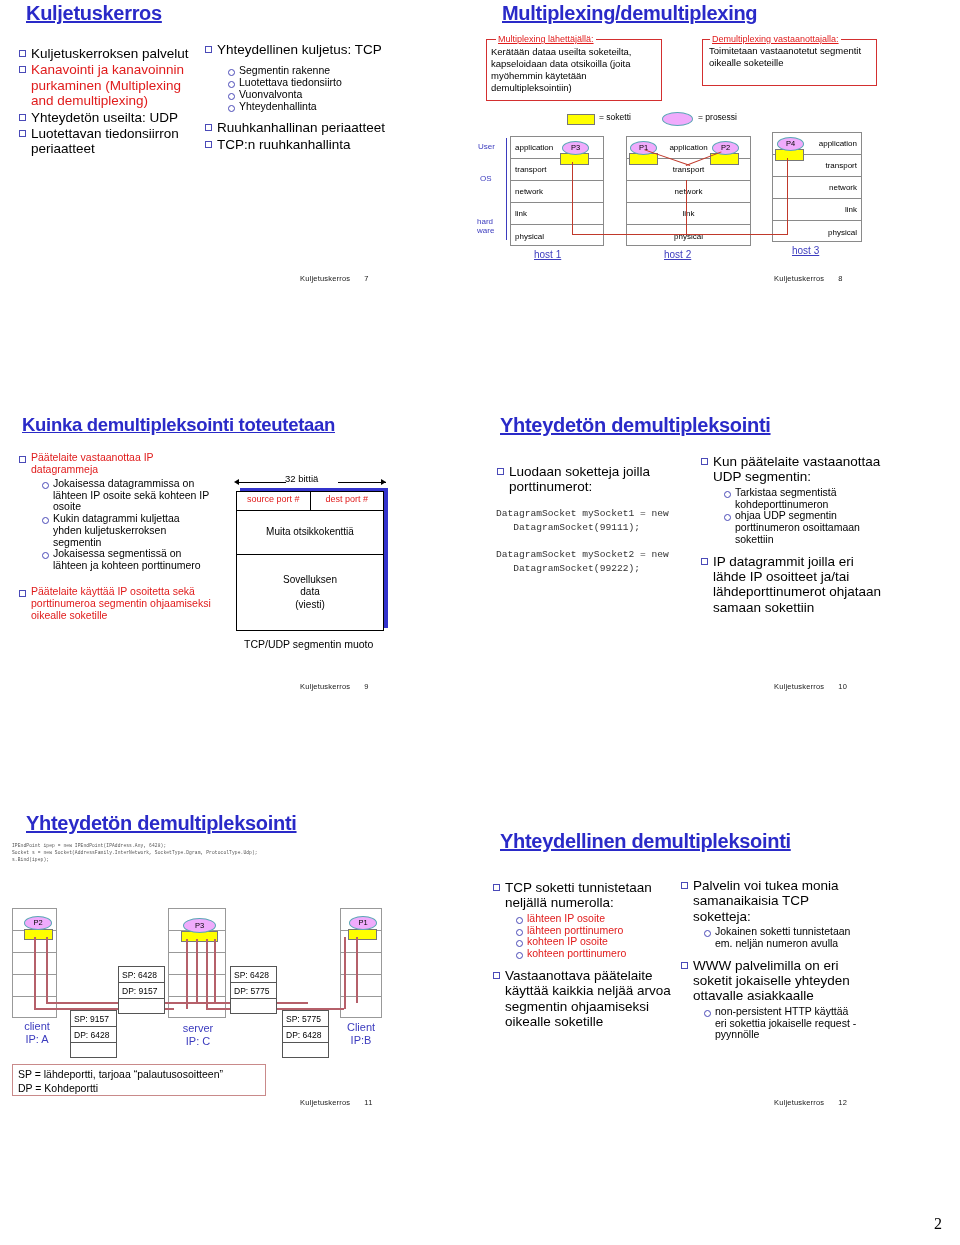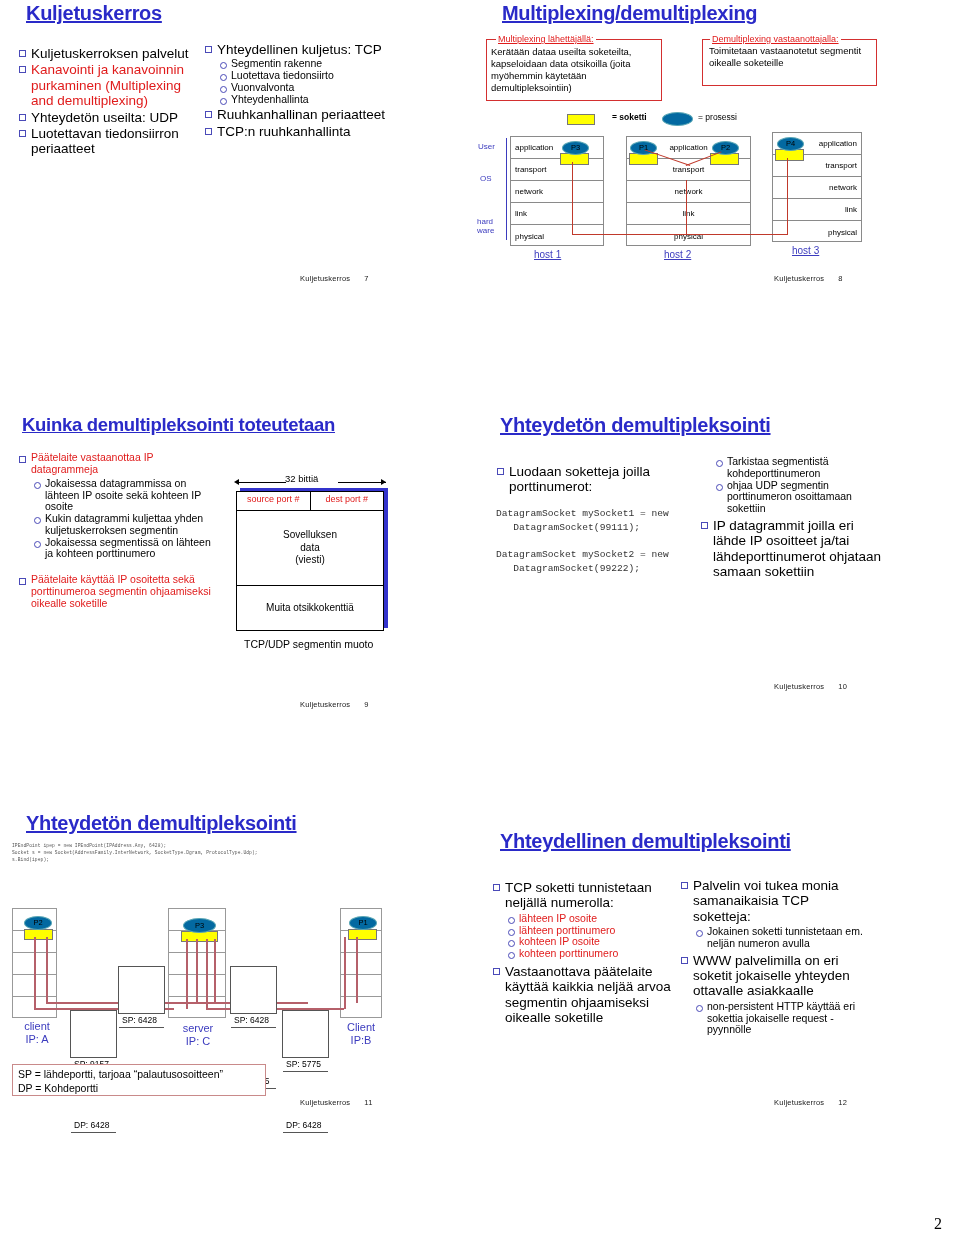--- a/index.html
+++ b/index.html
@@ -16,40 +16,40 @@
          letter-spacing:-0.3px;white-space:nowrap;}
   .title.sm{font-size:18.5px;}
 
   .footer{position:absolute;font-size:7.5px;color:#1a1a1a;letter-spacing:0.2px;}
   .footer .num{margin-left:14px;}
 
   ul.b{list-style:none;margin:0;padding:0;}
   ul.b li{position:relative;padding-left:13px;margin-bottom:1px;line-height:1.14;}
   ul.b li::before{content:"";position:absolute;left:1px;top:4px;width:5px;height:5px;
        border:1.2px solid #4a4ab8;background:#fff;}
-  ul.b2{list-style:none;margin:0;padding:0 0 0 16px;}
+  ul.b2{list-style:none;margin:8px;padding:0 0 0 16px;}
   ul.b2 li{position:relative;padding-left:11px;margin-bottom:0px;line-height:1.12;}
   ul.b2 li::before{content:"";position:absolute;left:0px;top:4px;width:5px;height:5px;
        border-radius:50%;border:1.2px solid #4a4ab8;background:#fff;}
   .red{color:#e01b1b;}
   .lvl1{font-size:13.5px;}
   .lvl2{font-size:10.5px;}
 
   .col{position:absolute;}
   .code{font-family:"Liberation Mono",monospace;font-size:9.6px;color:#333;line-height:1.45;white-space:pre;}
   .code.tiny{font-size:4.6px;line-height:1.55;color:#555;letter-spacing:0.1px;}
   .code.big{font-size:10.5px;color:#222;}
 
   
   .redbox{position:absolute;border:1.2px solid #d32f2f;box-sizing:border-box;}
   .redcap{position:absolute;color:#e01b1b;font-size:9px;text-decoration:underline;background:#fff;padding:0 2px;white-space:nowrap;}
   .rbtxt{font-size:9.5px;line-height:1.26;padding:3px 4px;color:#000;}
   .legend{position:absolute;font-size:8.5px;color:#000;}
   .sockbox{background:#ffff00;border:1px solid #777;}
-  .procoval{background:#0369a1;border:1px solid #5aa7b5;border-radius:50%;
+  .procoval{background:#f0abfc;border:1px solid #5aa7b5;border-radius:50%;
      font-size:7.5px;text-align:center;color:#000;}
   .hostgrid{position:absolute;border:1px solid #8a8a8a;box-sizing:border-box;background:#fff;}
   .hostgrid .row{border-bottom:1px solid #8a8a8a;box-sizing:border-box;font-size:8px;
      display:flex;align-items:center;height:22px;padding:0 4px;}
   .hostgrid .row:last-child{border-bottom:none;}
   .hostname{position:absolute;color:#3b3bbe;font-size:10px;text-decoration:underline;}
   .sidelbl{position:absolute;color:#3b3bbe;font-size:8px;}
   .conn{position:absolute;background:#c0392b;}
   .segshadow{position:absolute;background:#3333cc;}
   .segtbl{position:absolute;border:1.4px solid #000;background:#fff;box-sizing:border-box;}
@@ -60,21 +60,21 @@
   .segbody{text-align:center;font-size:10px;color:#000;display:flex;align-items:center;justify-content:center;flex-direction:column;line-height:1.25;}
   .bitlbl{position:absolute;font-size:9.5px;color:#000;white-space:nowrap;}
   .arrowline{position:absolute;height:1px;background:#000;}
   .caplbl{position:absolute;font-size:10.5px;color:#000;}
 
   
   .stack{position:absolute;border:1px solid #999;box-sizing:border-box;background:#fff;}
   .stack .r{border-bottom:1px solid #999;box-sizing:border-box;}
   .stack .r:last-child{border-bottom:none;}
   .pktbox{position:absolute;border:1px solid #555;background:#fff;box-sizing:border-box;font-size:8.5px;}
-  .pktbox .pr{border-bottom:1px solid #555;box-sizing:border-box;padding:0 3px;height:16px;line-height:16px;margin-top:45px;}
+  .pktbox .pr{border-bottom:1px solid #555;box-sizing:border-box;padding:0 3px;height:16px;line-height:16px;}
   .pktbox .pr:last-child{border-bottom:none;}
   .nodelbl{position:absolute;color:#3b3bbe;font-size:11px;text-align:center;line-height:1.15;}
   .legbox{position:absolute;border:1.2px solid #c98a8a;background:#fff;font-size:10.5px;
       line-height:1.3;padding:3px 5px;box-sizing:border-box;}
   .wire{position:absolute;background:#b5606a;}
   .pagenum{position:absolute;right:18px;bottom:12px;font-size:16px;color:#000;font-family:"Liberation Serif",serif;}
 </style>
 </head>
 <body>
 
@@ -118,21 +118,21 @@
     <div class="rbtxt" style="padding-top:6px;">Kerätään dataa useilta soketeilta, kapseloidaan data otsikoilla (joita myöhemmin käytetään demultipleksointiin)</div>
   </div>
   <div class="redcap" style="left:14px;top:32px;">Multiplexing lähettäjällä:</div>
 
   <div class="redbox" style="left:220px;top:37px;width:175px;height:47px;">
     <div class="rbtxt" style="padding:5px 6px;">Toimitetaan vastaanotetut segmentit oikealle soketeille</div>
   </div>
   <div class="redcap" style="left:228px;top:32px;">Demultiplexing vastaanottajalla:</div>
 
   <div class="sockbox" style="position:absolute;left:85px;top:112px;width:26px;height:9px;"></div>
-  <div class="legend" style="left:130px;top:110px;font-weight:bold;">= soketti</div>
+  <div class="legend" style="left:117px;top:110px;">= soketti</div>
   <div class="procoval" style="position:absolute;left:180px;top:110px;width:29px;height:12px;"></div>
   <div class="legend" style="left:216px;top:110px;">= prosessi</div>
 
   <div class="sidelbl" style="left:-4px;top:140px;">User</div>
   <div class="sidelbl" style="left:-2px;top:172px;">OS</div>
   <div class="sidelbl" style="left:-5px;top:215px;">hard</div>
   <div class="sidelbl" style="left:-5px;top:224px;">ware</div>
   <div style="position:absolute;left:24px;top:136px;width:1px;height:102px;background:#3b3bbe;"></div>
 
   <div class="hostgrid" style="left:28px;top:134px;width:94px;height:110px;">
@@ -205,49 +205,52 @@
   <div class="arrowline" style="left:330px;top:72px;width:48px;"></div>
   <div style="position:absolute;left:226px;top:69px;width:0;height:0;border-top:3px solid transparent;border-bottom:3px solid transparent;border-right:5px solid #000;"></div>
   <div style="position:absolute;left:373px;top:69px;width:0;height:0;border-top:3px solid transparent;border-bottom:3px solid transparent;border-left:5px solid #000;"></div>
 
   <div class="segshadow" style="left:232px;top:78px;width:148px;height:140px;"></div>
   <div class="segtbl" style="left:228px;top:81px;width:148px;height:140px;">
     <div class="segrow" style="height:19px;">
       <div class="segcell divide">source port #</div>
       <div class="segcell">dest port #</div>
     </div>
+    <div class="segrow segbody" style="height:44px;">Muita otsikkokenttiä</div>
     <div class="segrow segbody" style="height:75px;">
       <span>Sovelluksen</span>
       <span>data</span>
       <span>(viesti)</span>
     </div>
-    <div class="segrow segbody" style="height:44px;">Muita otsikkokenttiä</div>
   </div>
   <div class="caplbl" style="left:236px;top:228px;">TCP/UDP segmentin muoto</div>
 
-  <div class="footer" style="left:292px;top:272px;margin-top:18px;">
+  <div class="footer" style="left:292px;top:272px;">
     <span>Kuljetuskerros</span><span class="num">9</span>
   </div>
 </div>
 
 <div class="slide s4">
   <div class="title" style="position:absolute;left:18px;top:4px;">Yhteydetön demultipleksointi</div>
 
   <div class="col" style="left:14px;top:54px;width:200px;">
     <ul class="b lvl1">
       <li>Luodaan soketteja joilla porttinumerot:</li>
     </ul>
     <div class="code" style="margin-top:12px;">DatagramSocket mySocket1 = new
    DatagramSocket(99111);
 
 DatagramSocket mySocket2 = new
    DatagramSocket(99222);</div>
   </div>
 
   <div class="col" style="left:218px;top:44px;width:190px;">
+    <ul class="b lvl1">
+      <li>Kun päätelaite vastaanottaa UDP segmentin:</li>
+    </ul>
     <ul class="b2 lvl2" style="margin-top:2px;">
       <li>Tarkistaa segmentistä kohdeporttinumeron</li>
       <li>ohjaa UDP segmentin porttinumeron osoittamaan sokettiin</li>
     </ul>
     <ul class="b lvl1" style="margin-top:3px;">
       <li>IP datagrammit joilla eri lähde IP osoitteet ja/tai lähdeporttinumerot ohjataan samaan sokettiin</li>
     </ul>
   </div>
 
   <div class="footer" style="left:292px;top:272px;">

